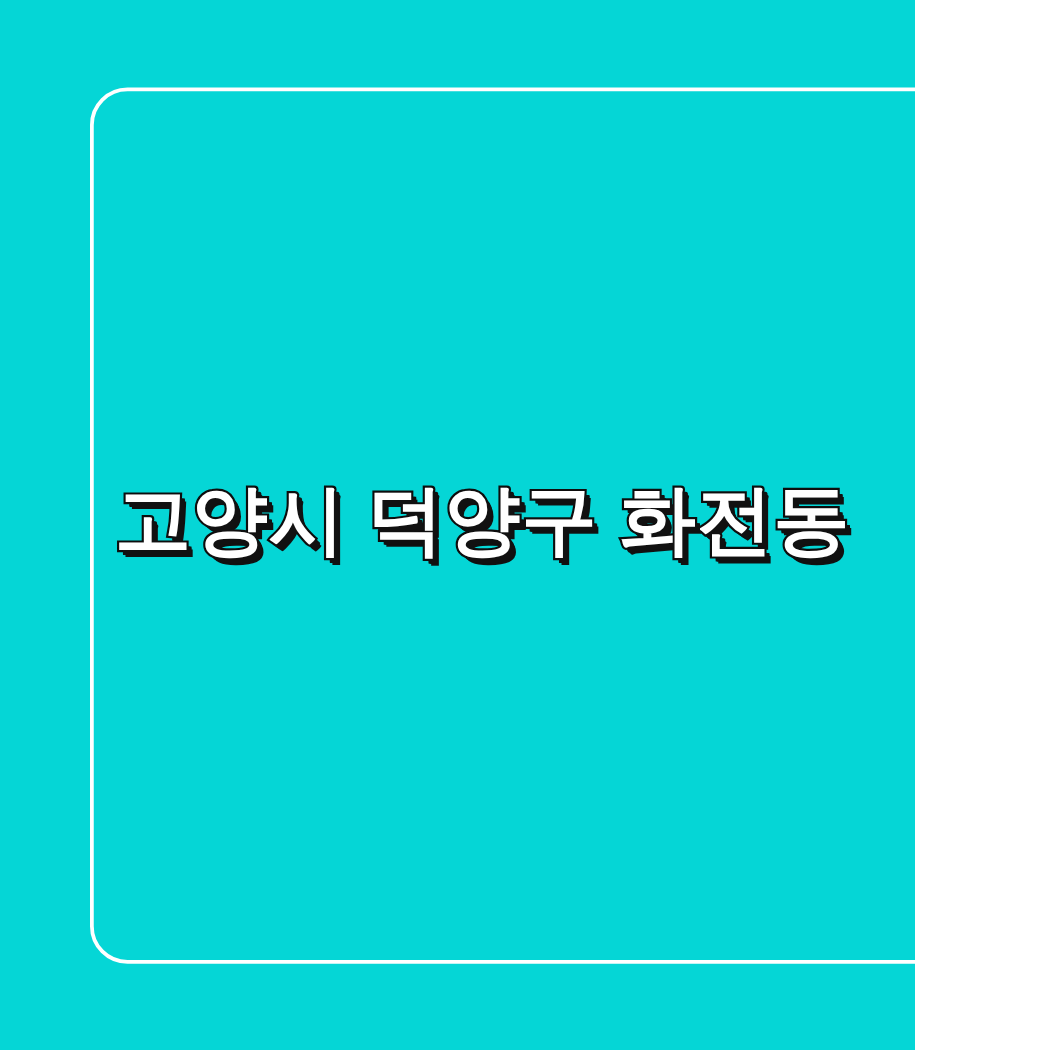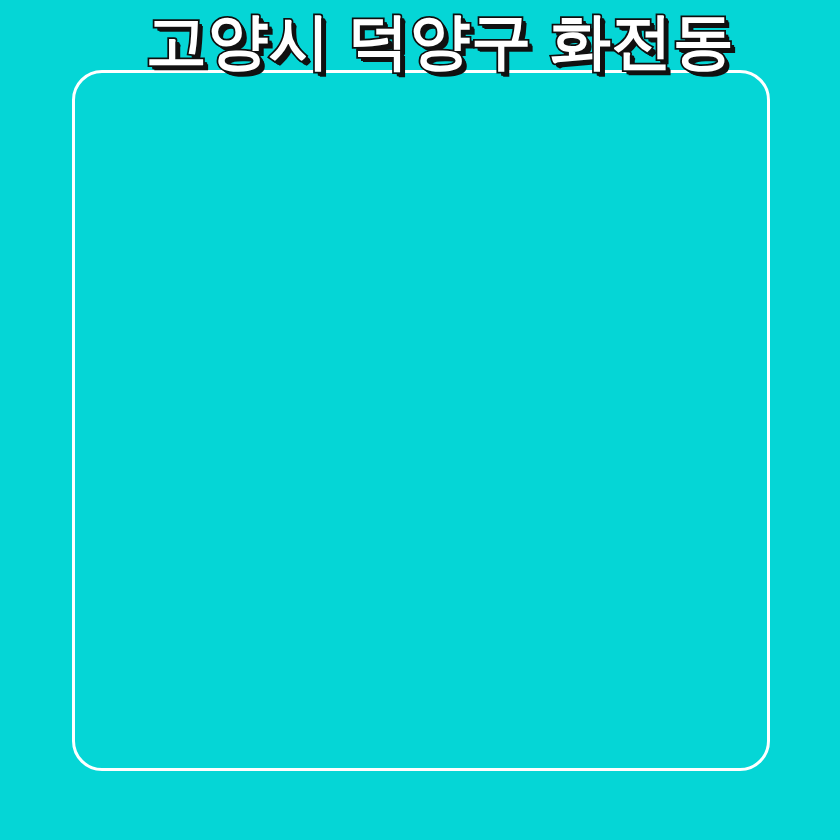--- a/index.html
+++ b/index.html
@@ -10,26 +10,26 @@
 
   body {
     width: 840px;
     height: 840px;
     overflow: hidden;
     font-family: "Liberation Sans", "DejaVu Sans", sans-serif;
   }
 
   .poster {
     position: relative;
-    width: 840px;
+    width: 732px;
     height: 840px;
     box-sizing: border-box;
     background: #05d6d6;
     display: flex;
-    align-items: flex-start;
+    align-items: center;
     justify-content: center;
     padding-left: 40px;
   }
 
   .poster-frame {
     position: absolute;
     left: 72px;
     top: 70px;
     width: 698px;
     height: 701px;

